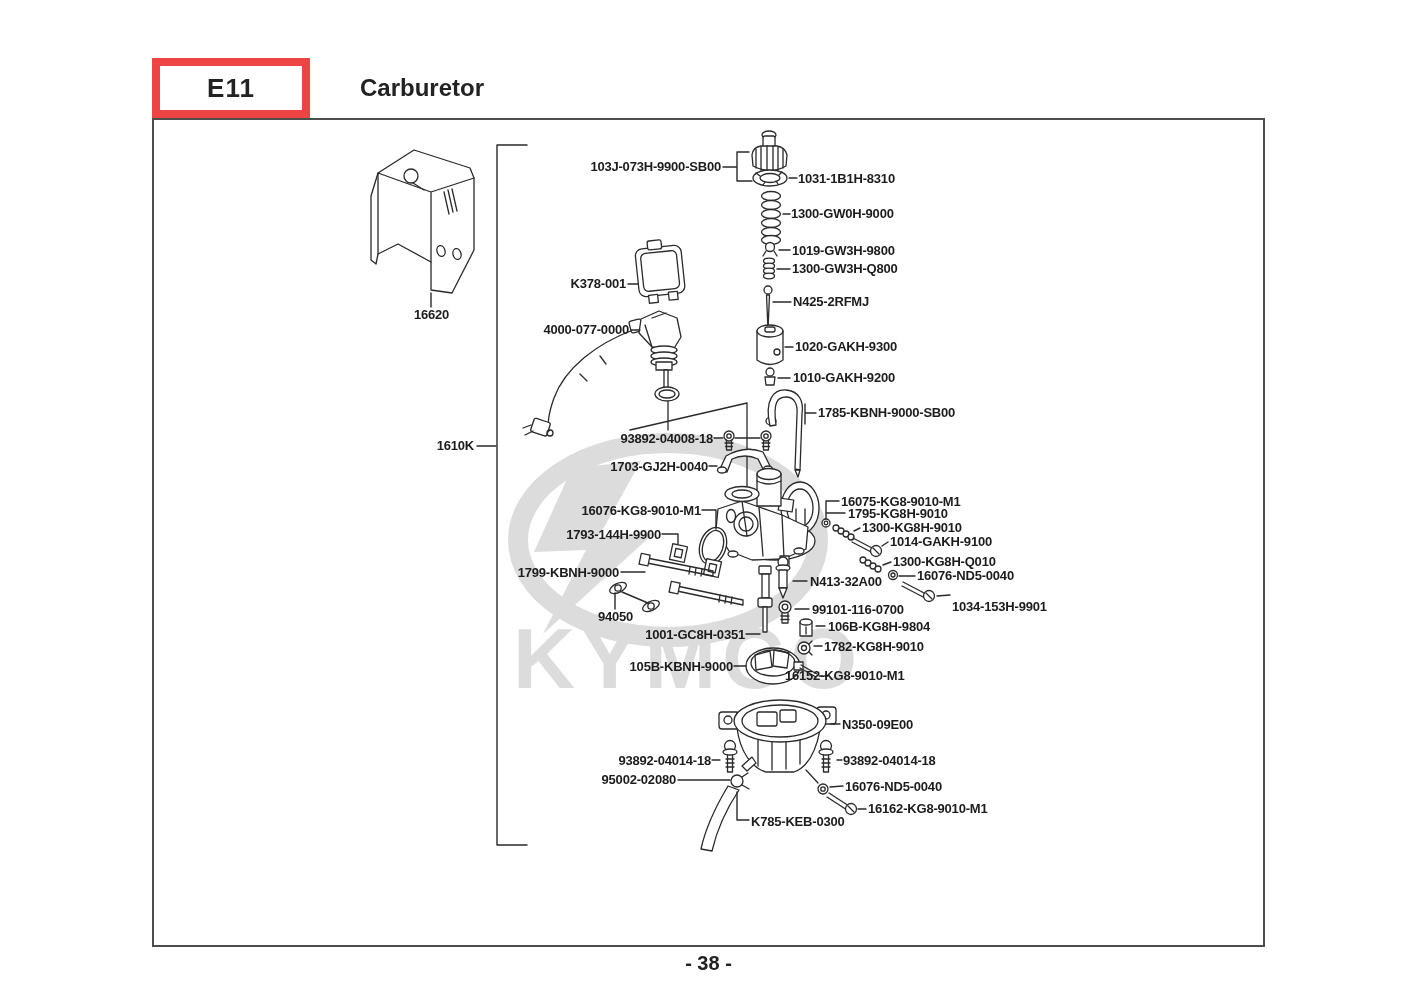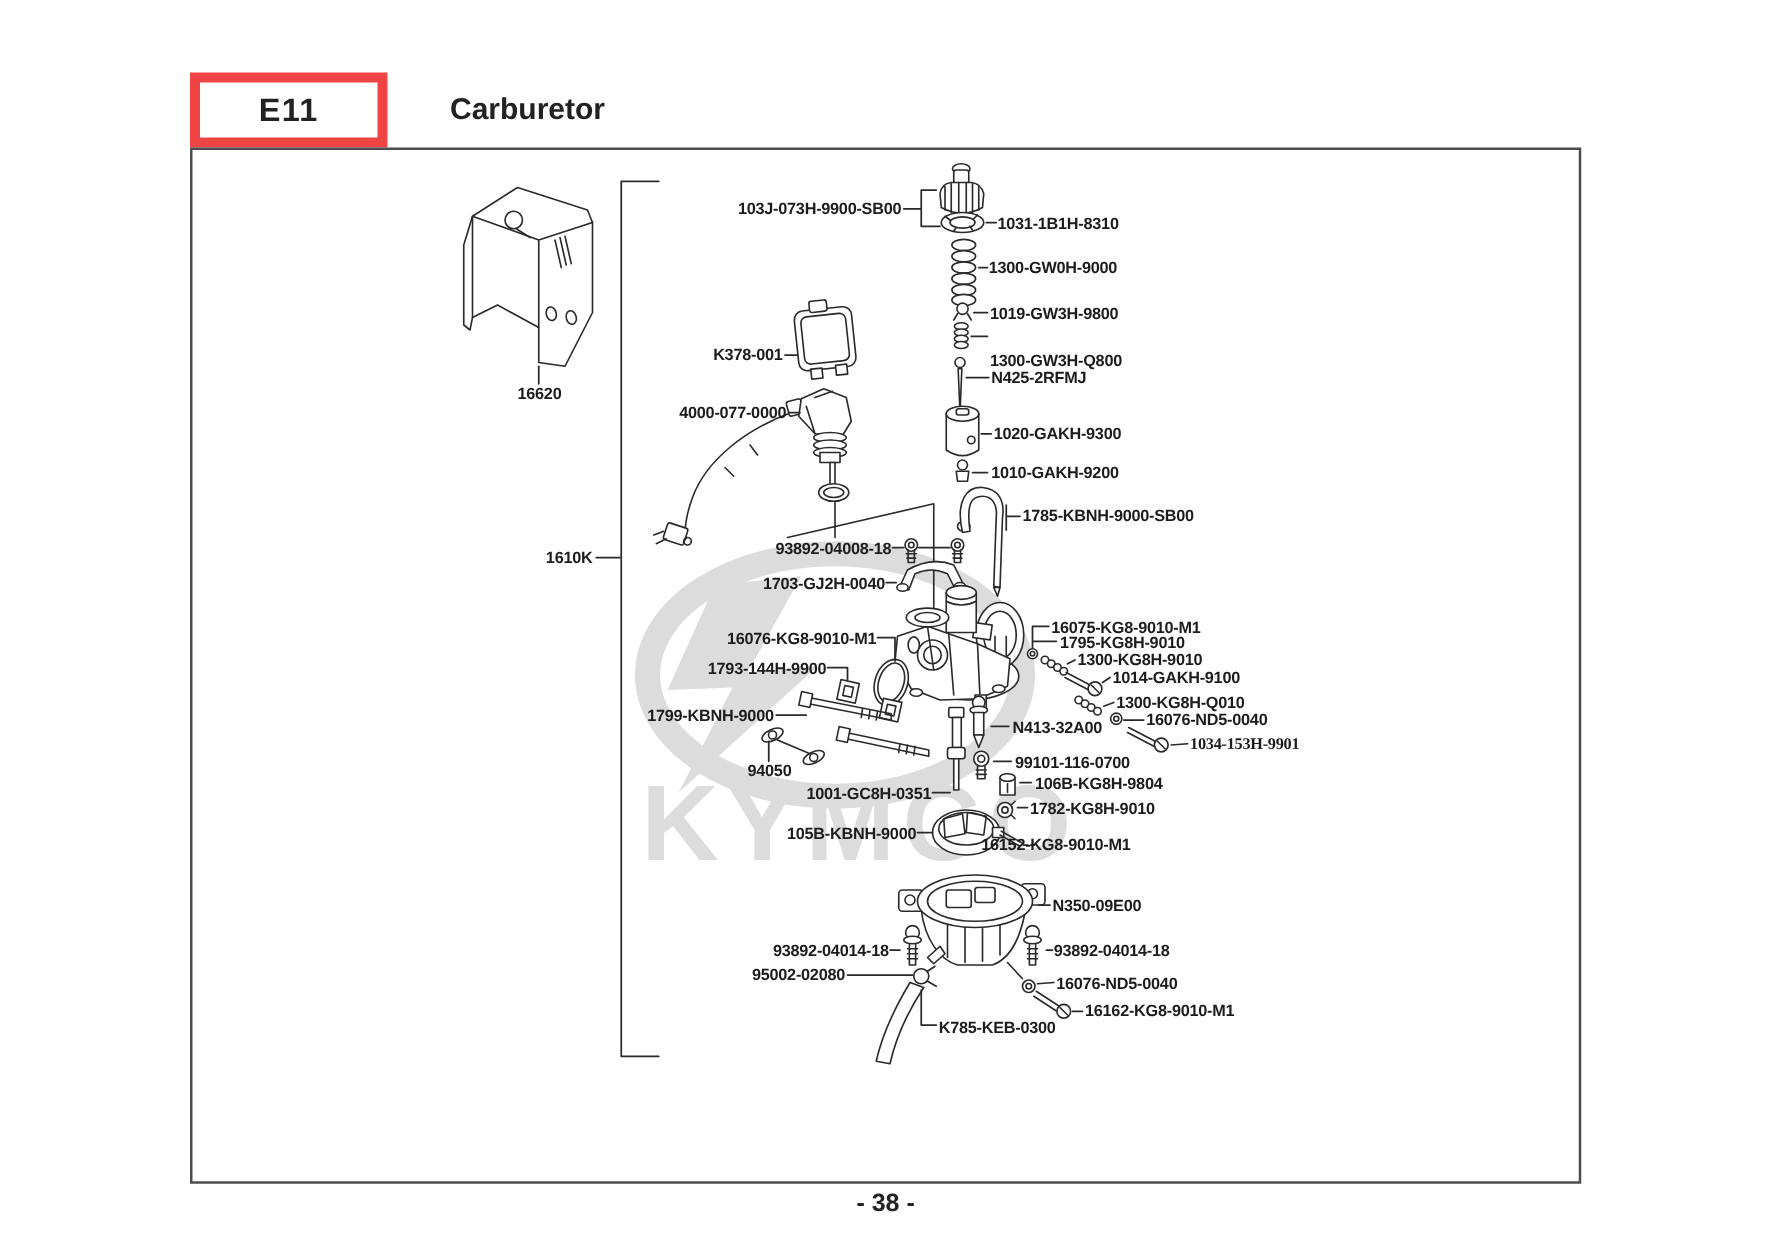--- a/index.html
+++ b/index.html
@@ -321,42 +321,42 @@
       <circle class="ptw" cx="851" cy="809" r="5.5"></circle>
         <path class="pt" d="M 848,806 L 854,812"></path>
       <path class="ln" d="M 830,787 L 843,786 M 858,809 L 866,809"></path>
     </g>
   </svg>
 
   <div class="lbl" style="right:694px;top:160px;">103J-073H-9900-SB00</div>
   <div class="lbl" style="left:798px;top:172px;">1031-1B1H-8310</div>
   <div class="lbl" style="left:791px;top:207px;">1300-GW0H-9000</div>
   <div class="lbl" style="left:792px;top:244px;">1019-GW3H-9800</div>
-  <div class="lbl" style="left:792px;top:262px;margin-top:20px;">1300-GW3H-Q800</div>
+  <div class="lbl" style="left:792px;top:262px;">1300-GW3H-Q800</div>
   <div class="lbl" style="left:793px;top:295px;">N425-2RFMJ</div>
   <div class="lbl" style="left:795px;top:340px;">1020-GAKH-9300</div>
   <div class="lbl" style="left:793px;top:371px;">1010-GAKH-9200</div>
   <div class="lbl" style="left:818px;top:406px;">1785-KBNH-9000-SB00</div>
   <div class="lbl" style="right:702px;top:432px;">93892-04008-18</div>
   <div class="lbl" style="right:707px;top:460px;">1703-GJ2H-0040</div>
   <div class="lbl" style="left:414px;top:308px;">16620</div>
   <div class="lbl" style="right:941px;top:439px;">1610K</div>
   <div class="lbl" style="right:789px;top:277px;">K378-001</div>
   <div class="lbl" style="right:786px;top:323px;">4000-077-0000</div>
   <div class="lbl" style="right:714px;top:504px;">16076-KG8-9010-M1</div>
   <div class="lbl" style="right:754px;top:528px;">1793-144H-9900</div>
   <div class="lbl" style="right:796px;top:566px;">1799-KBNH-9000</div>
   <div class="lbl" style="left:598px;top:610px;">94050</div>
   <div class="lbl" style="left:841px;top:495px;">16075-KG8-9010-M1</div>
   <div class="lbl" style="left:848px;top:507px;">1795-KG8H-9010</div>
   <div class="lbl" style="left:862px;top:521px;">1300-KG8H-9010</div>
   <div class="lbl" style="left:890px;top:535px;">1014-GAKH-9100</div>
   <div class="lbl" style="left:893px;top:555px;">1300-KG8H-Q010</div>
   <div class="lbl" style="left:917px;top:569px;">16076-ND5-0040</div>
-  <div class="lbl" style="left:952px;top:588px;font-family:Liberation Serif, serif;">1034-153H-9901</div>
+  <div class="lbl" style="left:952px;top:600px;">1034-153H-9901</div>
   <div class="lbl" style="left:810px;top:575px;">N413-32A00</div>
   <div class="lbl" style="left:812px;top:603px;">99101-116-0700</div>
   <div class="lbl" style="right:670px;top:628px;">1001-GC8H-0351</div>
   <div class="lbl" style="left:828px;top:620px;">106B-KG8H-9804</div>
   <div class="lbl" style="left:824px;top:640px;">1782-KG8H-9010</div>
   <div class="lbl" style="right:682px;top:660px;">105B-KBNH-9000</div>
   <div class="lbl" style="left:785px;top:669px;">16152-KG8-9010-M1</div>
   <div class="lbl" style="left:842px;top:718px;">N350-09E00</div>
   <div class="lbl" style="right:704px;top:754px;">93892-04014-18</div>
   <div class="lbl" style="left:843px;top:754px;">93892-04014-18</div>

